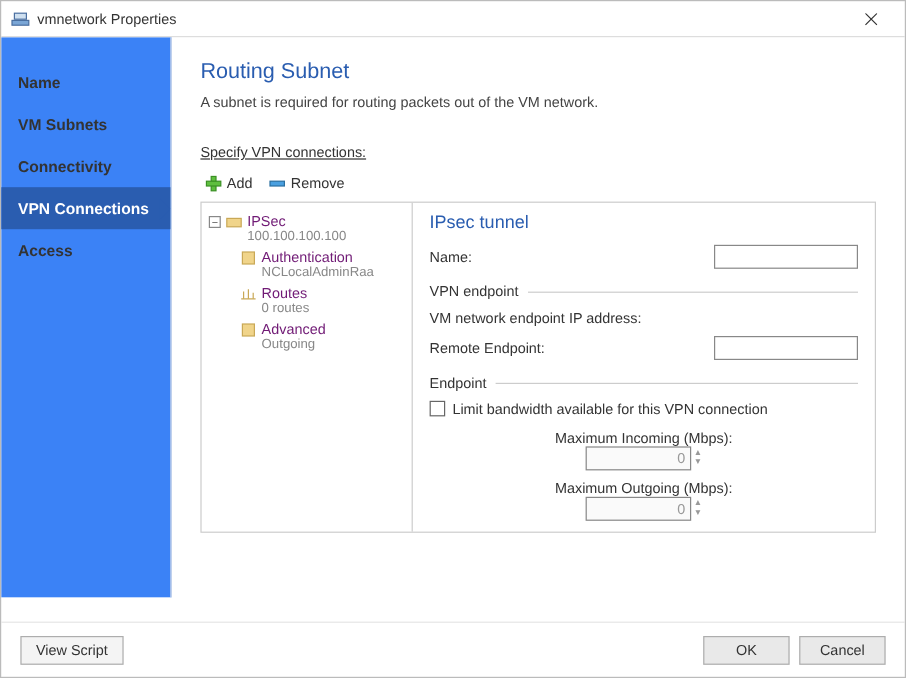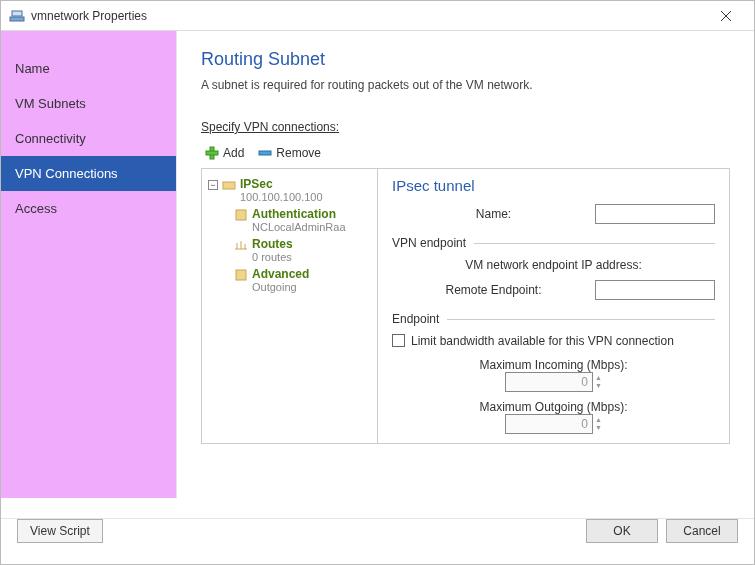--- a/index.html
+++ b/index.html
@@ -3,53 +3,53 @@
 <meta charset="utf-8">
 <style>
   * { box-sizing: border-box; }
   html, body { margin:0; padding:0; font-family:"Segoe UI", Arial, sans-serif; font-size:12px; color:#333; }
   .window { width:755px; height:565px; border:1px solid #bbb; background:#fff; display:flex; flex-direction:column; }
   .titlebar { height:30px; border-bottom:1px solid #ddd; display:flex; align-items:center; padding:0 8px; }
   .title-icon svg { display:block; }
   .title-text { margin-left:6px; flex:1; font-size:12px; color:#333; }
   .close-box { width:40px; height:28px; display:flex; align-items:center; justify-content:center; font-size:14px; color:#333; }
   .body { flex:1; display:flex; overflow:hidden; }
-  .sidebar { width:176px; background:#f0abfc; border-right:1px solid #e5e5e5; padding-top:20px; }
+  .sidebar { width:142px; background:#3b82f6; border-right:1px solid #e5e5e5; padding-top:20px;font-weight:bold; }
   .sidebar-item { padding:10px 14px; font-size:13px; color:#333; cursor:default; }
   .sidebar-item.active { background:#2a5db0; color:#fff; position:relative; }
   .sidebar-item.active::after { content:""; position:absolute; right:-9px; top:50%; margin-top:-9px; border:9px solid transparent; border-left-color:#2a5db0; }
   .main { flex:1; padding:18px 24px 12px 24px; overflow:hidden; display:flex; flex-direction:column; }
   h1.page-title { margin:0 0 8px 0; font-size:18px; font-weight:400; color:#2a5db0; }
   .desc { margin:0 0 28px 0; font-size:12px; color:#444; }
   .section-label { margin-bottom:6px;text-decoration:underline; }
   .toolbar { display:flex; align-items:center; gap:6px; padding:4px 0 6px 0; }
   .tool-btn { display:flex; align-items:center; gap:4px; padding:2px 4px; color:#333; }
   .box { border:1px solid #ccc; display:flex; height:276px; }
   .tree { width:176px; border-right:1px solid #ccc; padding:6px 6px; overflow:hidden; }
   .tree-row { display:flex; align-items:flex-start; gap:4px; padding:2px 0; }
   .tree-toggle { width:10px; height:10px; border:1px solid #888; font-size:9px; line-height:8px; text-align:center; color:#555; margin-top:3px; flex:none; }
   .tree-icon { width:14px; flex:none; margin-top:1px; }
-  .tree-label { color:#4d7c0f;font-weight:bold; }
+  .tree-label { color:#701a75; }
   .tree-sub { color:#888; font-size:11px; }
   .tree-child { margin-left:26px; }
   .detail { flex:1; padding:8px 14px; display:flex; flex-direction:column; }
   h2.detail-title { margin:0 0 10px 0; font-size:15px; font-weight:400; color:#2a5db0; }
   .form-row { display:flex; align-items:center; margin-bottom:8px; }
-  .form-row label { flex:1; color:#333;text-align:center; }
+  .form-row label { flex:1; color:#333; }
   .form-row input[type=text] { border:1px solid #888; height:20px; padding:0 4px; font-size:12px; }
   .input-md { width:120px; }
   .fieldset-label { display:flex; align-items:center; color:#333; margin:4px 0 8px 0; }
   .fieldset-label .line { flex:1; height:1px; background:#ccc; margin-left:8px; }
   .disabled { color:#999;flex-direction:column; }
   .spin-wrap { display:flex; align-items:center; }
   .spin-input { width:88px; height:20px; border:1px solid #bbb; text-align:right; padding:0 4px; font-size:12px; color:#999; }
   .spin-btns { display:flex; flex-direction:column; margin-left:2px; }
   .spin-btns span { font-size:7px; line-height:8px; color:#999; }
   .check-row { display:flex; align-items:flex-start; gap:6px; margin-bottom:10px; }
-  .footer { border-top:1px solid #e5e5e5; height:46px; display:flex; padding:0 16px;margin-top:20px; }
+  .footer { border-top:1px solid #e5e5e5; height:46px; display:flex; align-items:center; padding:0 16px;margin-top:20px; }
   .btn { border:1px solid #adadad; background:#e9e9e9; height:24px; min-width:72px; padding:0 12px; font-size:12px; color:#333; display:inline-flex; align-items:center; justify-content:center; }
   .btn.view-script { background:#f4f4f4; }
   .spacer { flex:1; }
   .checkbox { width:13px; height:13px; border:1px solid #666; background:#fff; }
 </style>
 </head>
 <body>
 
 <div class="window">
 

